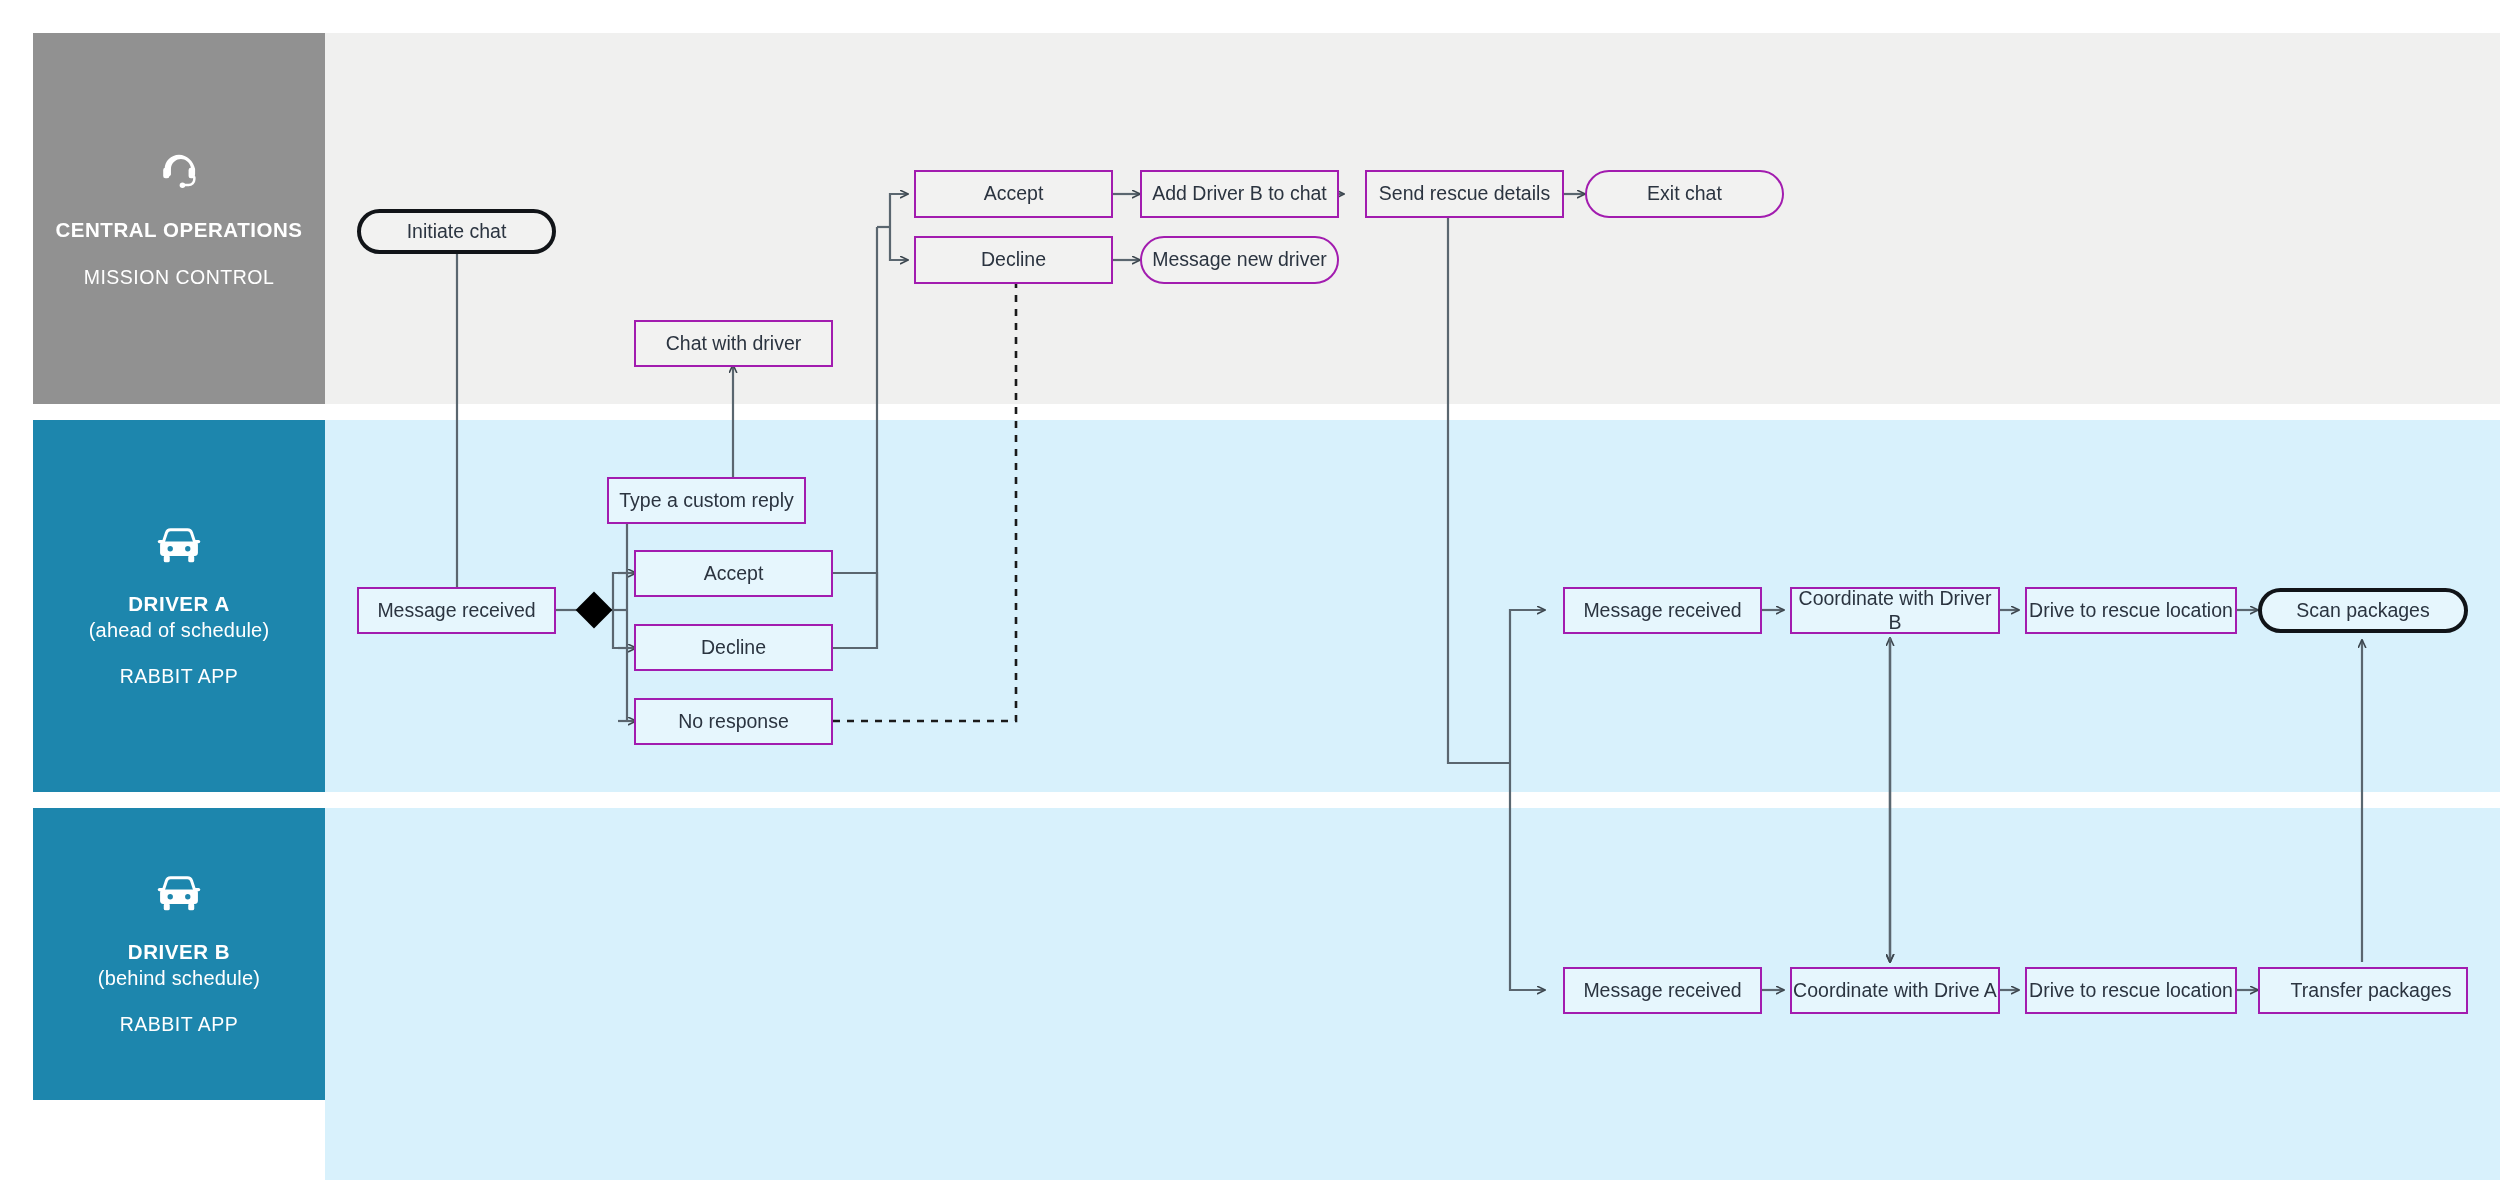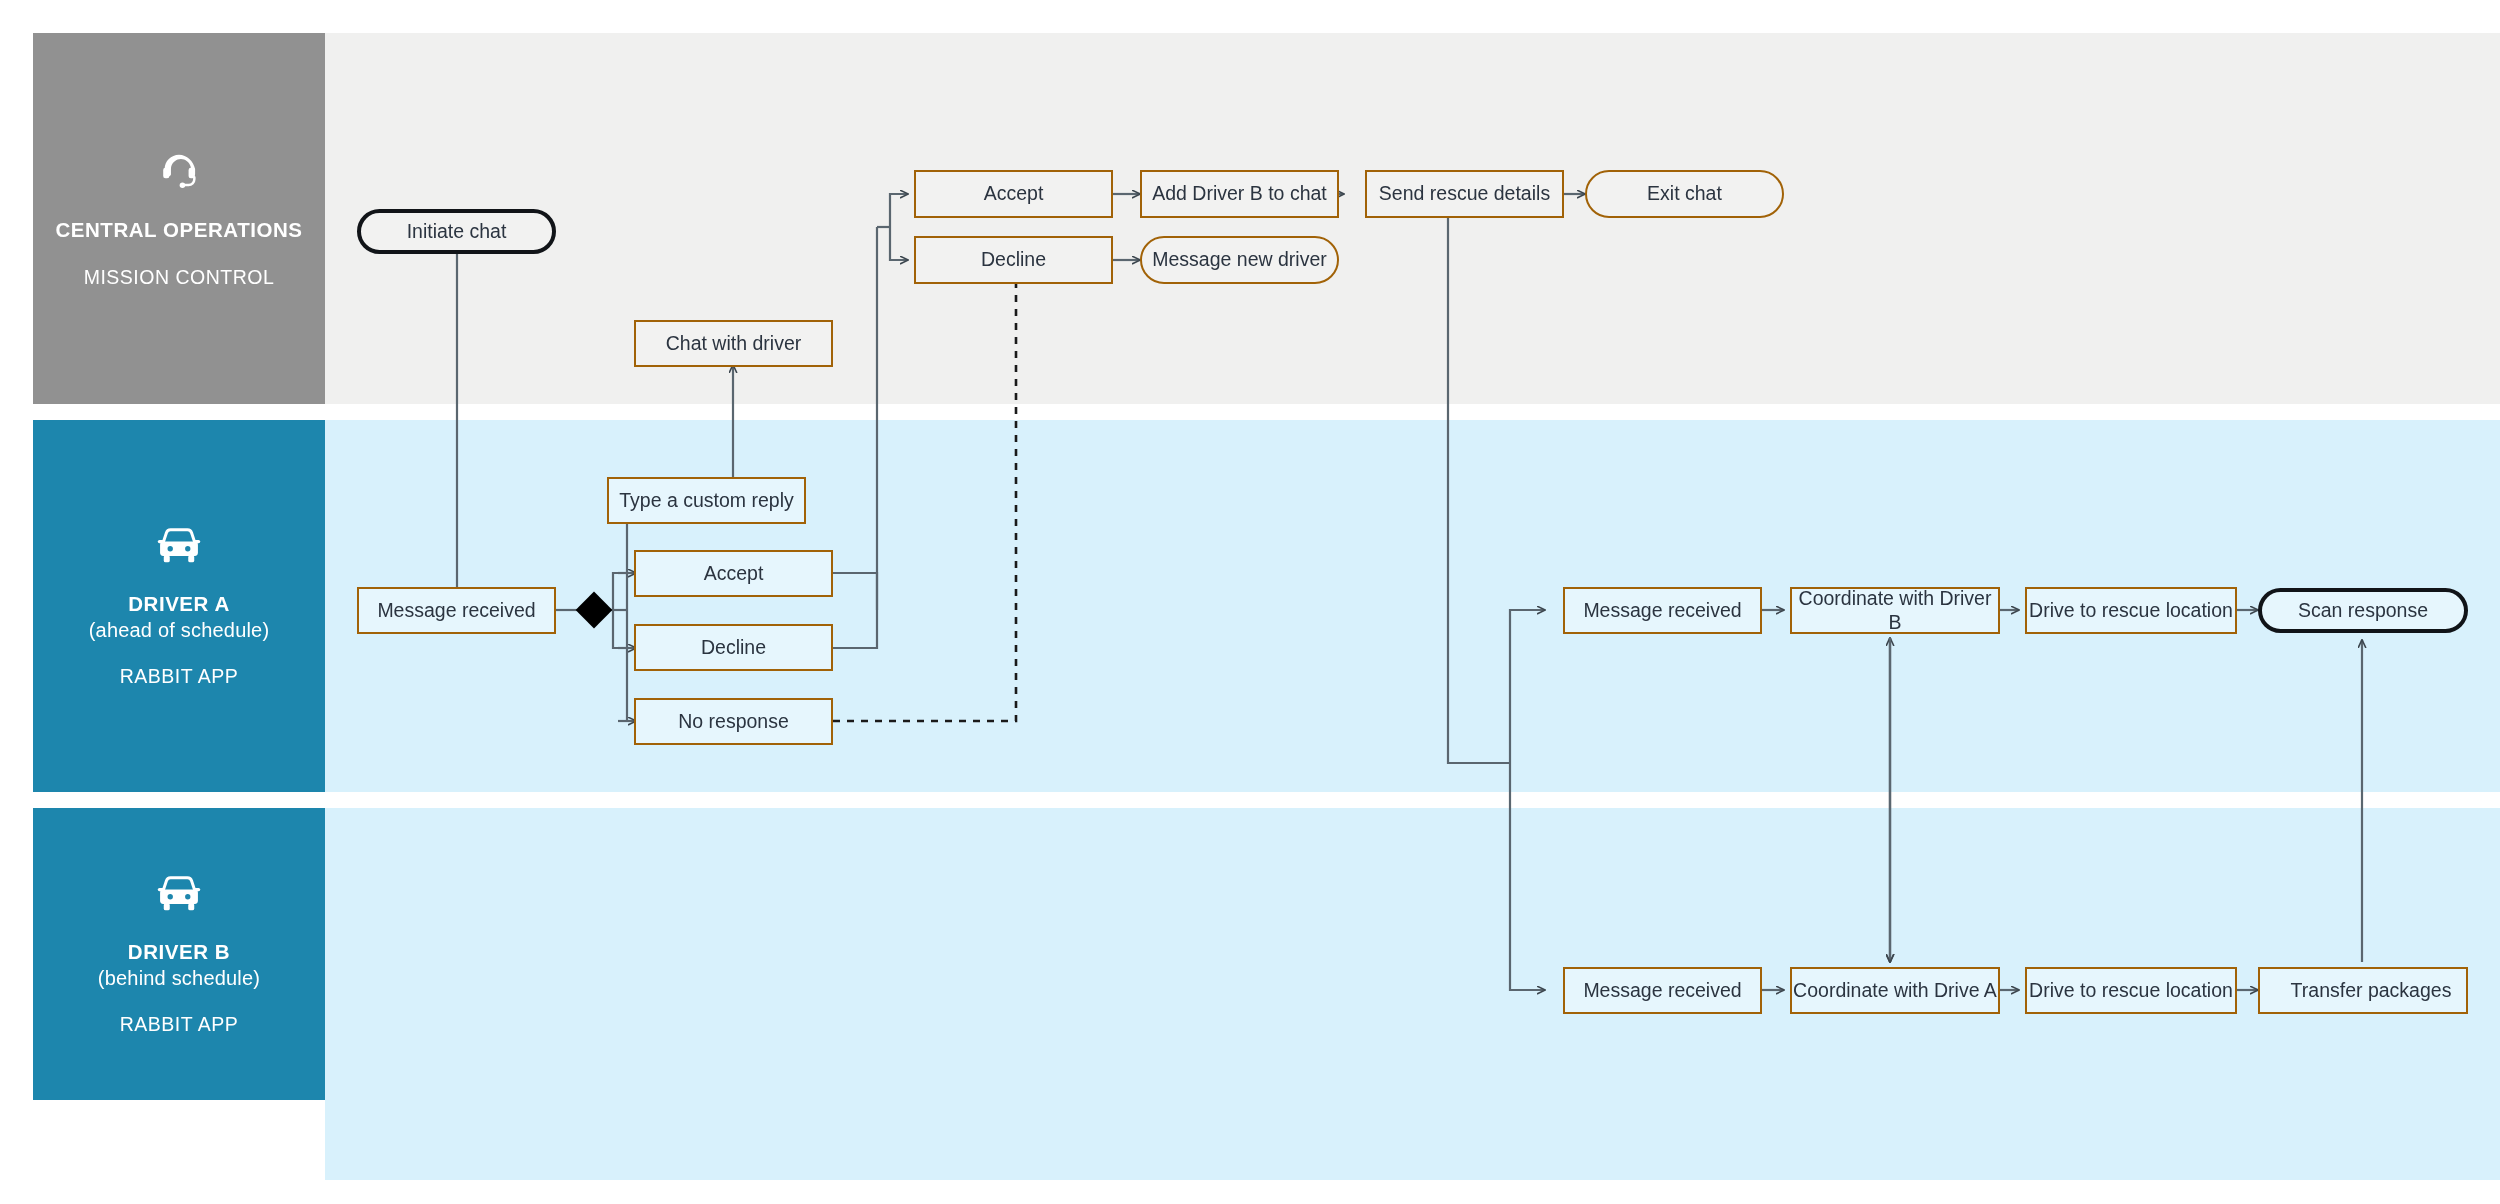--- a/index.html
+++ b/index.html
@@ -11,21 +11,21 @@
   .lane-head{position:absolute;display:flex;flex-direction:column;align-items:center;justify-content:center;
              color:#ffffff;text-align:left;}
   .lane-head .ico{display:block;margin-bottom:18px;}
   .lane-title{font-size:20.5px;font-weight:bold;letter-spacing:.55px;line-height:1.32;}
   .lane-sub-paren{font-size:20px;font-weight:normal;letter-spacing:.2px;line-height:1.32;}
   .lane-app{font-size:19.5px;font-weight:normal;letter-spacing:.5px;margin-top:22px;}
 
   
   .node{position:absolute;box-sizing:border-box;display:flex;align-items:center;justify-content:center;
         text-align:center;color:#2b3440;font-size:19.5px;line-height:1.2;
-        background:#f2f2f1;border:2px solid #a16207;}
+        background:#f2f2f1;border:2px solid #a21caf;}
   .node.on-blue{background:#e6f6fd;}
   .node.pill{border-radius:999px;}
   .node.pill-bold{border-radius:999px;border-width:4px;border-color:#111418;}
   .node.thin{border-width:2px;}
 
   svg.wires{position:absolute;left:0;top:0;width:2500px;height:1204px;pointer-events:none;}
 </style>
 </head>
 <body>
 
@@ -176,21 +176,21 @@
   <div class="node on-blue" style="left:634px;top:624px;width:199px;height:47px;">Decline</div>
 
   <div class="node on-blue" style="left:634px;top:698px;width:199px;height:47px;">No response</div>
 
   <div class="node on-blue" style="left:1563px;top:587px;width:199px;height:47px;">Message received</div>
 
   <div class="node on-blue" style="left:1790px;top:587px;width:210px;height:47px;">Coordinate with Driver B</div>
 
   <div class="node on-blue" style="left:2025px;top:587px;width:212px;height:47px;">Drive to rescue location</div>
 
-  <div class="node on-blue pill-bold" style="left:2258px;top:588px;width:210px;height:45px;">Scan response</div>
+  <div class="node on-blue pill-bold" style="left:2258px;top:588px;width:210px;height:45px;">Scan packages</div>
 
   <div class="node on-blue" style="left:1563px;top:967px;width:199px;height:47px;">Message received</div>
 
   <div class="node on-blue" style="left:1790px;top:967px;width:210px;height:47px;">Coordinate with Drive A</div>
 
   <div class="node on-blue" style="left:2025px;top:967px;width:212px;height:47px;">Drive to rescue location</div>
 
   <div class="node on-blue" style="left:2258px;top:967px;width:210px;height:47px;padding-left:16px;">Transfer packages</div>
 
   <div style="position:absolute;left:581px;top:597px;width:26px;height:26px;background:#000000;

